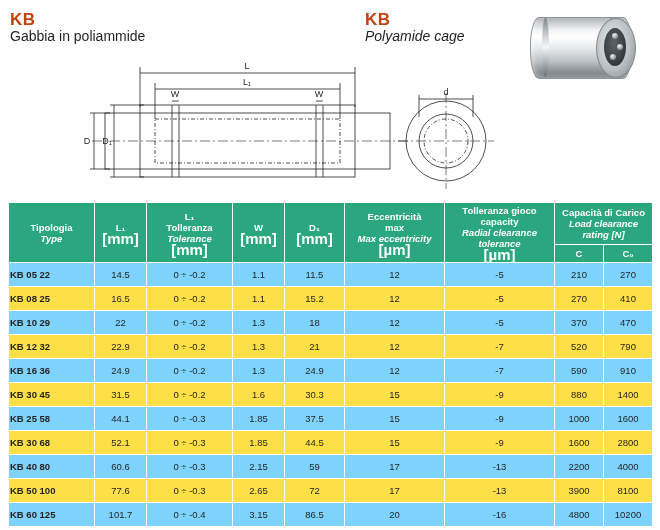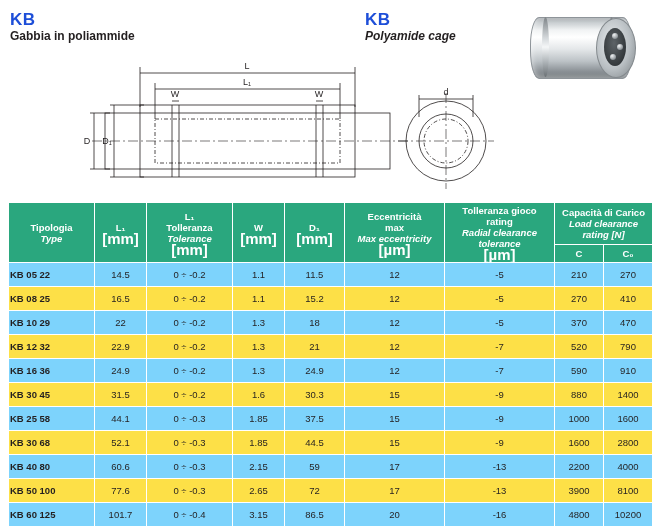--- a/index.html
+++ b/index.html
@@ -31,25 +31,25 @@
   .title-block {
     position: absolute;
   }
   .title-it { left: 10px; top: 10px; }
   .title-en { left: 365px; top: 10px; }
   .title-code {
     font-size: 17px;
     font-weight: bold;
     letter-spacing: 0.5px;
     line-height: 19px;
-    color: #1d4ed8;
+    color: #c2410c;
   }
   .title-sub {
-    font-size: 12px;
-    font-weight: bold;
+    font-size: 14px;
+    font-weight: normal;
     line-height: 14px;
     color: #231f20;
   }
   .title-sub.it { font-style: normal; }
   .title-sub.en { font-style: italic; }
 
   
   .photo {
     position: absolute;
     left: 520px;
@@ -297,21 +297,21 @@
             <div class="unit">[mm]</div>
           </th>
           <th rowspan="2">
             <div>Eccentricità</div>
             <div>max</div>
             <div class="em">Max eccentricity</div>
             <div class="unit">[µm]</div>
           </th>
           <th rowspan="2">
             <div>Tolleranza gioco</div>
-            <div>rating</div>
+            <div>capacity</div>
             <div class="em">Radial clearance</div>
             <div class="em">tolerance</div>
             <div class="unit">[µm]</div>
           </th>
           <th colspan="2">
             <div>Capacità di Carico</div>
             <div class="em">Load clearance</div>
             <div class="em">rating [N]</div>
           </th>
         </tr>

